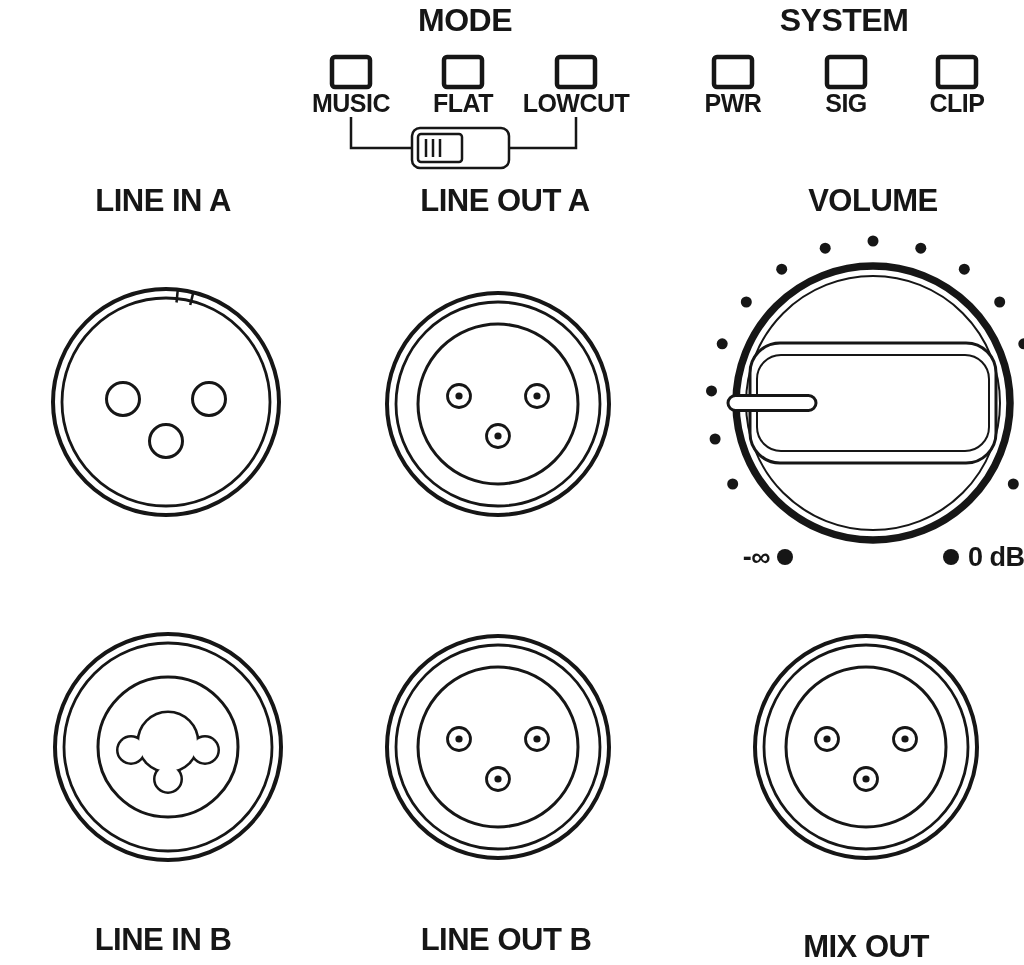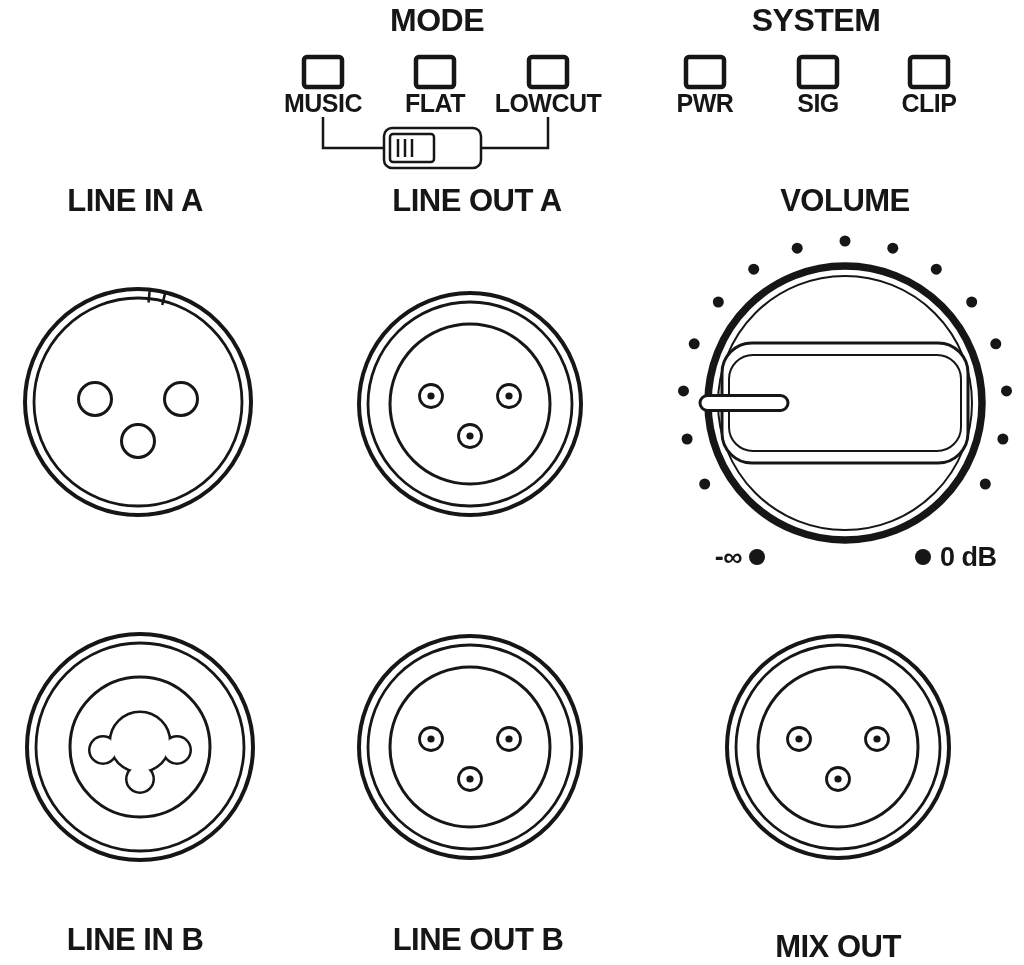--- a/index.html
+++ b/index.html
@@ -1,18 +1,18 @@
 <!DOCTYPE html>
 <html><head>
 <meta charset="utf-8">
 <style>
   :root { --ink: #161616; --bg: #ffffff; }
   * { margin: 0; padding: 0; box-sizing: border-box; }
   html, body { width: 1024px; height: 965px; background: var(--bg); overflow: hidden; }
-  .panel { position: relative; width: 1024px; height: 965px; background: var(--bg); }
+  .panel { position: relative; width: 1024px; height: 965px; background: var(--bg); padding-left: 28px; }
   svg { display: block; }
   text {
     font-family: "Liberation Sans", sans-serif;
     font-weight: 700;
     fill: var(--ink);
     letter-spacing: -0.5px;
   }
   .title      { font-size: 32px; }
   .led-label  { font-size: 25px; }
   .conn-label { font-size: 31px; }

